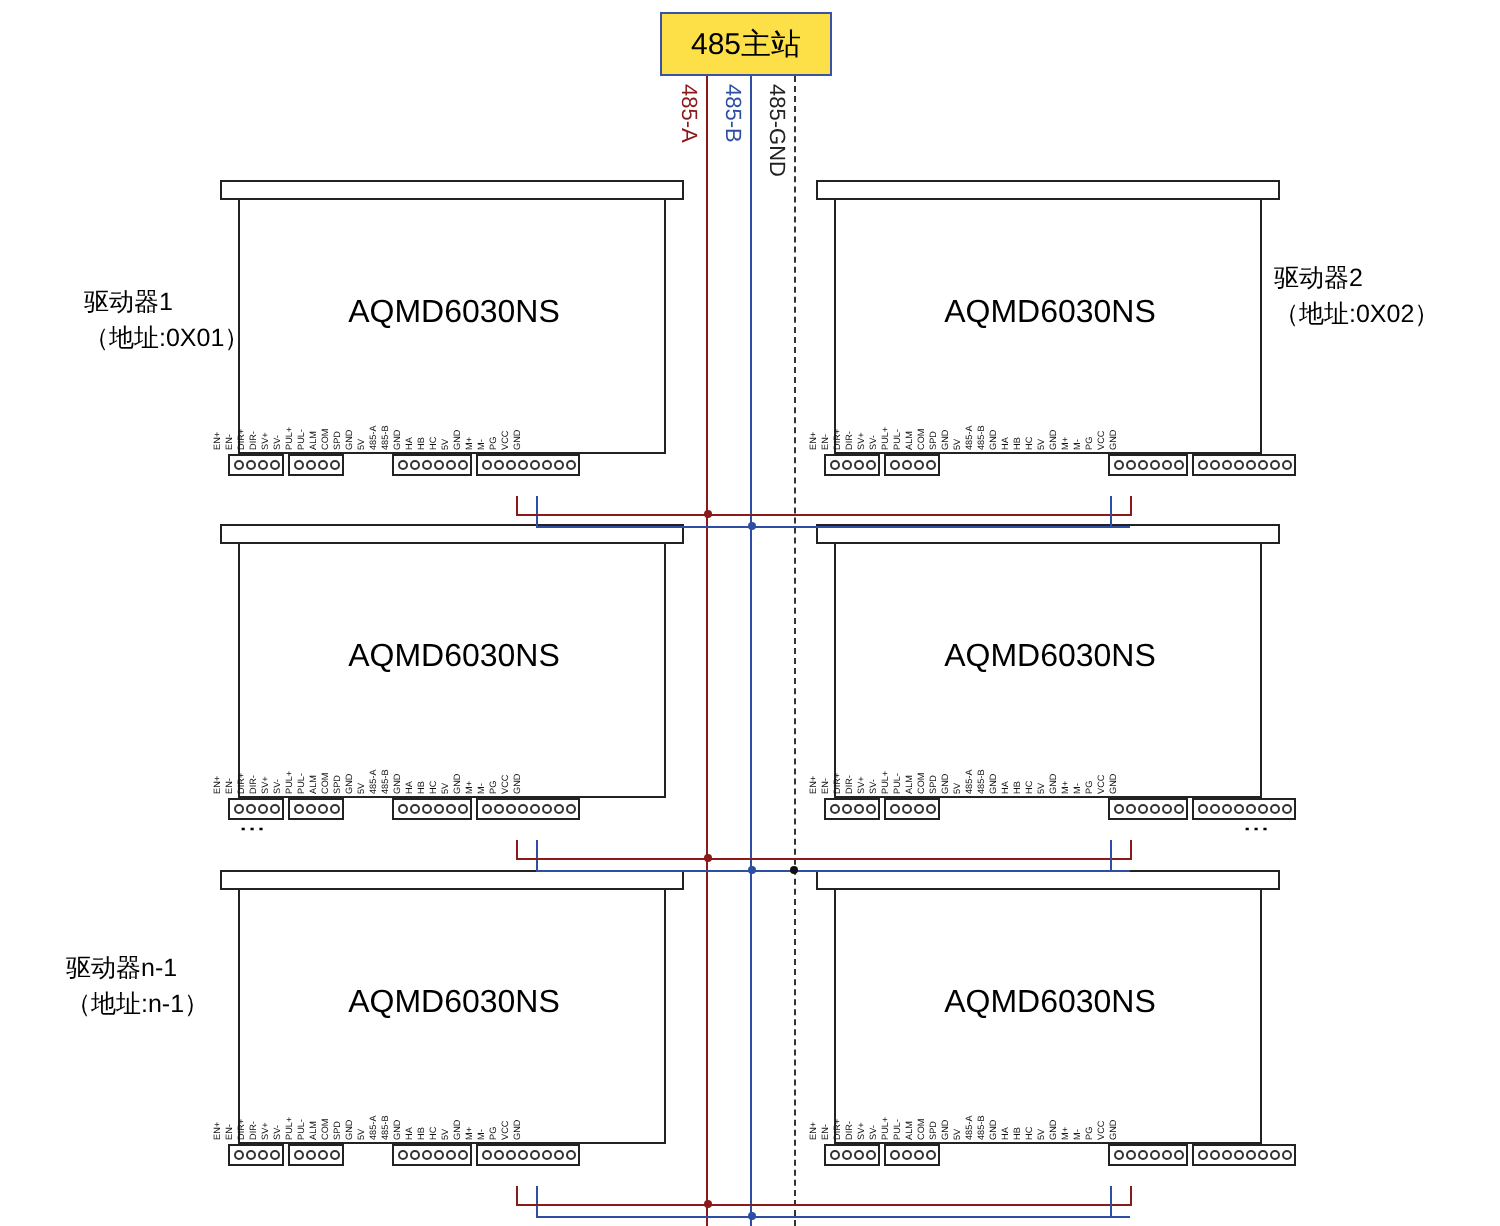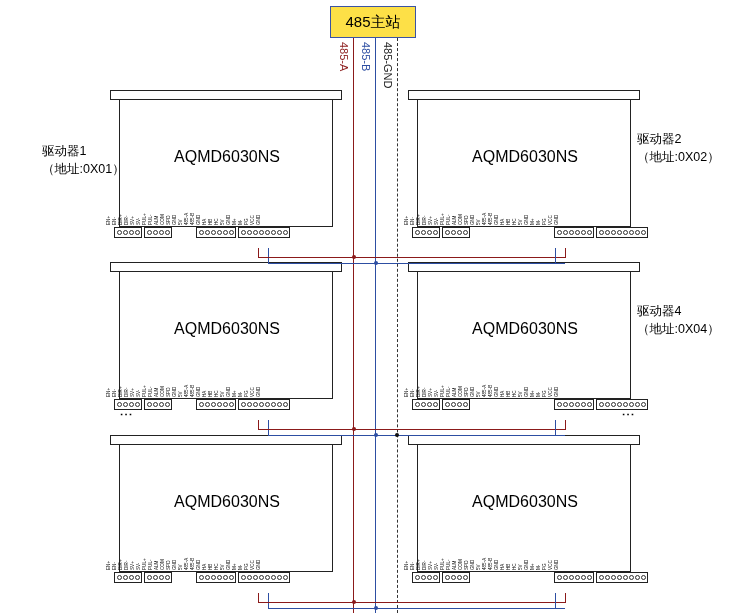--- a/index.html
+++ b/index.html
@@ -635,26 +635,26 @@
   <div class="wire h blue" style="left:375px; top:608px; width:190px;"></div>
   <div class="wire v red" style="left:565px; top:593px; height:10px;"></div>
   <div class="wire v blue" style="left:555px; top:593px; height:16px;"></div>
   <div class="node red" style="left:352px; top:600px;"></div>
   <div class="node blue" style="left:374px; top:606px;"></div>
 
   <div class="label-left" style="left:42px; top:130px;margin-top:12px;">
     <div>驱动器1</div>
     <div>（地址:0X01）</div>
   </div>
+  <div class="label-left" style="left:33px; top:475px;">
+    <div>驱动器n-1</div>
+    <div>（地址:n-1）</div>
+  </div>
 
   <div class="label-right" style="left:637px; top:130px;">
     <div>驱动器2</div>
     <div>（地址:0X02）</div>
   </div>
-  <div class="label-right" style="left:637px; top:302px;">
-    <div>驱动器4</div>
-    <div>（地址:0X04）</div>
-  </div>
 
   <div class="dots" style="left:124px; top:408px;">⋮</div>
   <div class="dots" style="left:626px; top:408px;">⋮</div>
 
 </div>
 
 </body></html>

